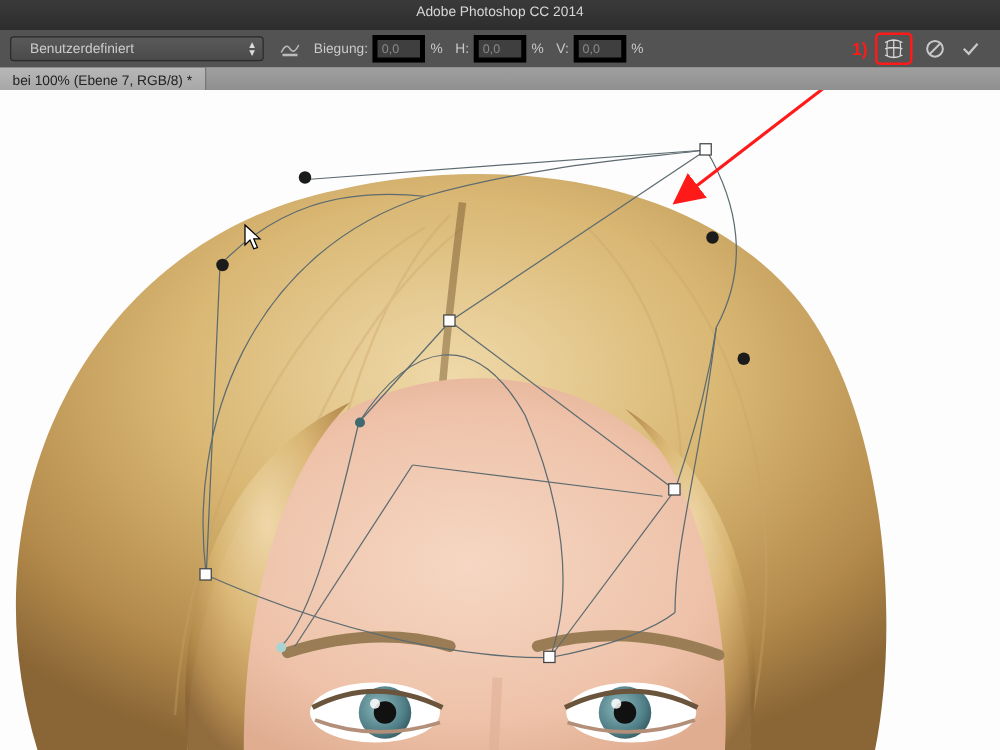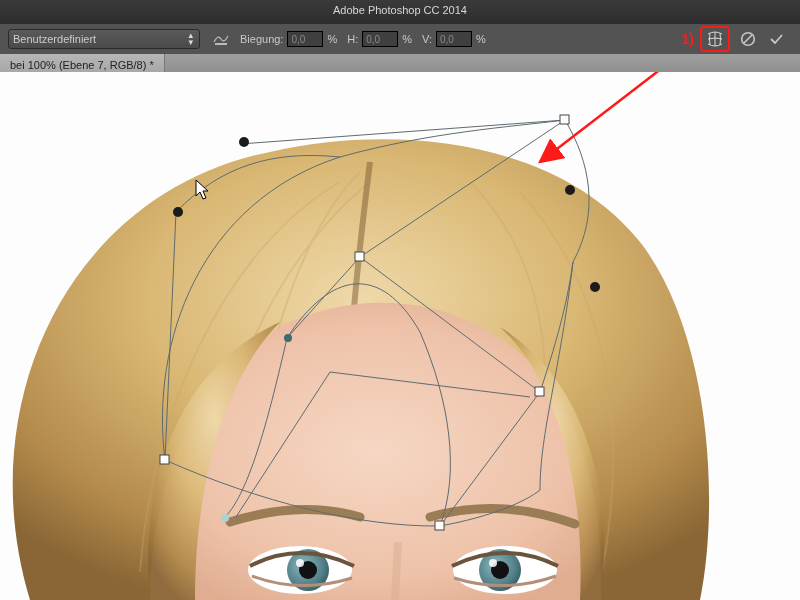--- a/index.html
+++ b/index.html
@@ -1,22 +1,22 @@
 <!DOCTYPE html>
 <html><head>
 <meta charset="utf-8">
 <style>
   html,body{margin:0;padding:0;width:800px;height:600px;overflow:hidden;font-family:"Helvetica Neue",Arial,sans-serif;background:#fdfdfd;}
   .titlebar{height:24px;background:linear-gradient(#3a3a3a,#2d2d2d);color:#d7d7d7;font-size:11px;text-align:center;line-height:20px;}
   .options{height:30px;background:#535353;display:flex;align-items:center;color:#ccc;font-size:11px;position:relative;}
-  .dropdown{margin-left:8px;width:180px;height:18px;background:linear-gradient(#5a5a5a,#4a4a4a);border:1px solid #2a2a2a;border-radius:3px;display:flex;align-items:center;justify-content:space-between;padding:0 6px 0 4px;cursor:pointer;}
+  .dropdown{margin-left:8px;width:180px;height:18px;background:linear-gradient(#5a5a5a,#4a4a4a);border:1px solid #2a2a2a;border-radius:3px;display:flex;align-items:center;justify-content:space-between;padding:0 6px 0 15px;cursor:pointer;}
   .dropdown .dd-arrows{font-size:9px;line-height:7px;color:#ddd;display:flex;flex-direction:column;}
   .warp-ic{width:18px;height:18px;margin-left:12px;display:flex;align-items:center;justify-content:center;}
   .lbl{margin-left:10px;margin-right:4px;color:#c9c9c9;text-align:right;}
-  .valbox{width:28px;height:14px;background:#3f3f3f;border:1px solid #000000;color:#8a8a8a;font-size:10px;padding:0 3px;display:flex;align-items:center;}
+  .valbox{width:28px;height:14px;background:#3f3f3f;border:4px solid #000000;color:#8a8a8a;font-size:10px;padding:0 3px;display:flex;align-items:center;}
   .pct{margin-left:4px;color:#c9c9c9;}
   .spacer{flex:1;}
   .ann-num{color:#ff1a1a;font-size:14px;font-weight:bold;margin-right:6px;}
   .hlbox{border:2px solid #ff1a1a;border-radius:4px;padding:1px 3px;display:flex;align-items:center;justify-content:center;}
   .tool-ic{width:20px;height:20px;display:flex;align-items:center;justify-content:center;}
   .act-btn{margin-left:8px;width:20px;height:20px;display:flex;align-items:center;justify-content:center;cursor:pointer;}
   .tabbar{height:22px;background:linear-gradient(#9f9f9f,#8c8c8c);border-bottom:1px solid #555;display:flex;align-items:center;}
   .tab{height:22px;background:linear-gradient(#b7b7b7,#a4a4a4);color:#222;font-size:11px;padding:0 10px;display:flex;align-items:center;border-right:1px solid #777;}
   .canvas{position:absolute;left:0;top:72px;right:0;bottom:0;background:#fefefe;}
   .overlay{position:absolute;inset:0;}

